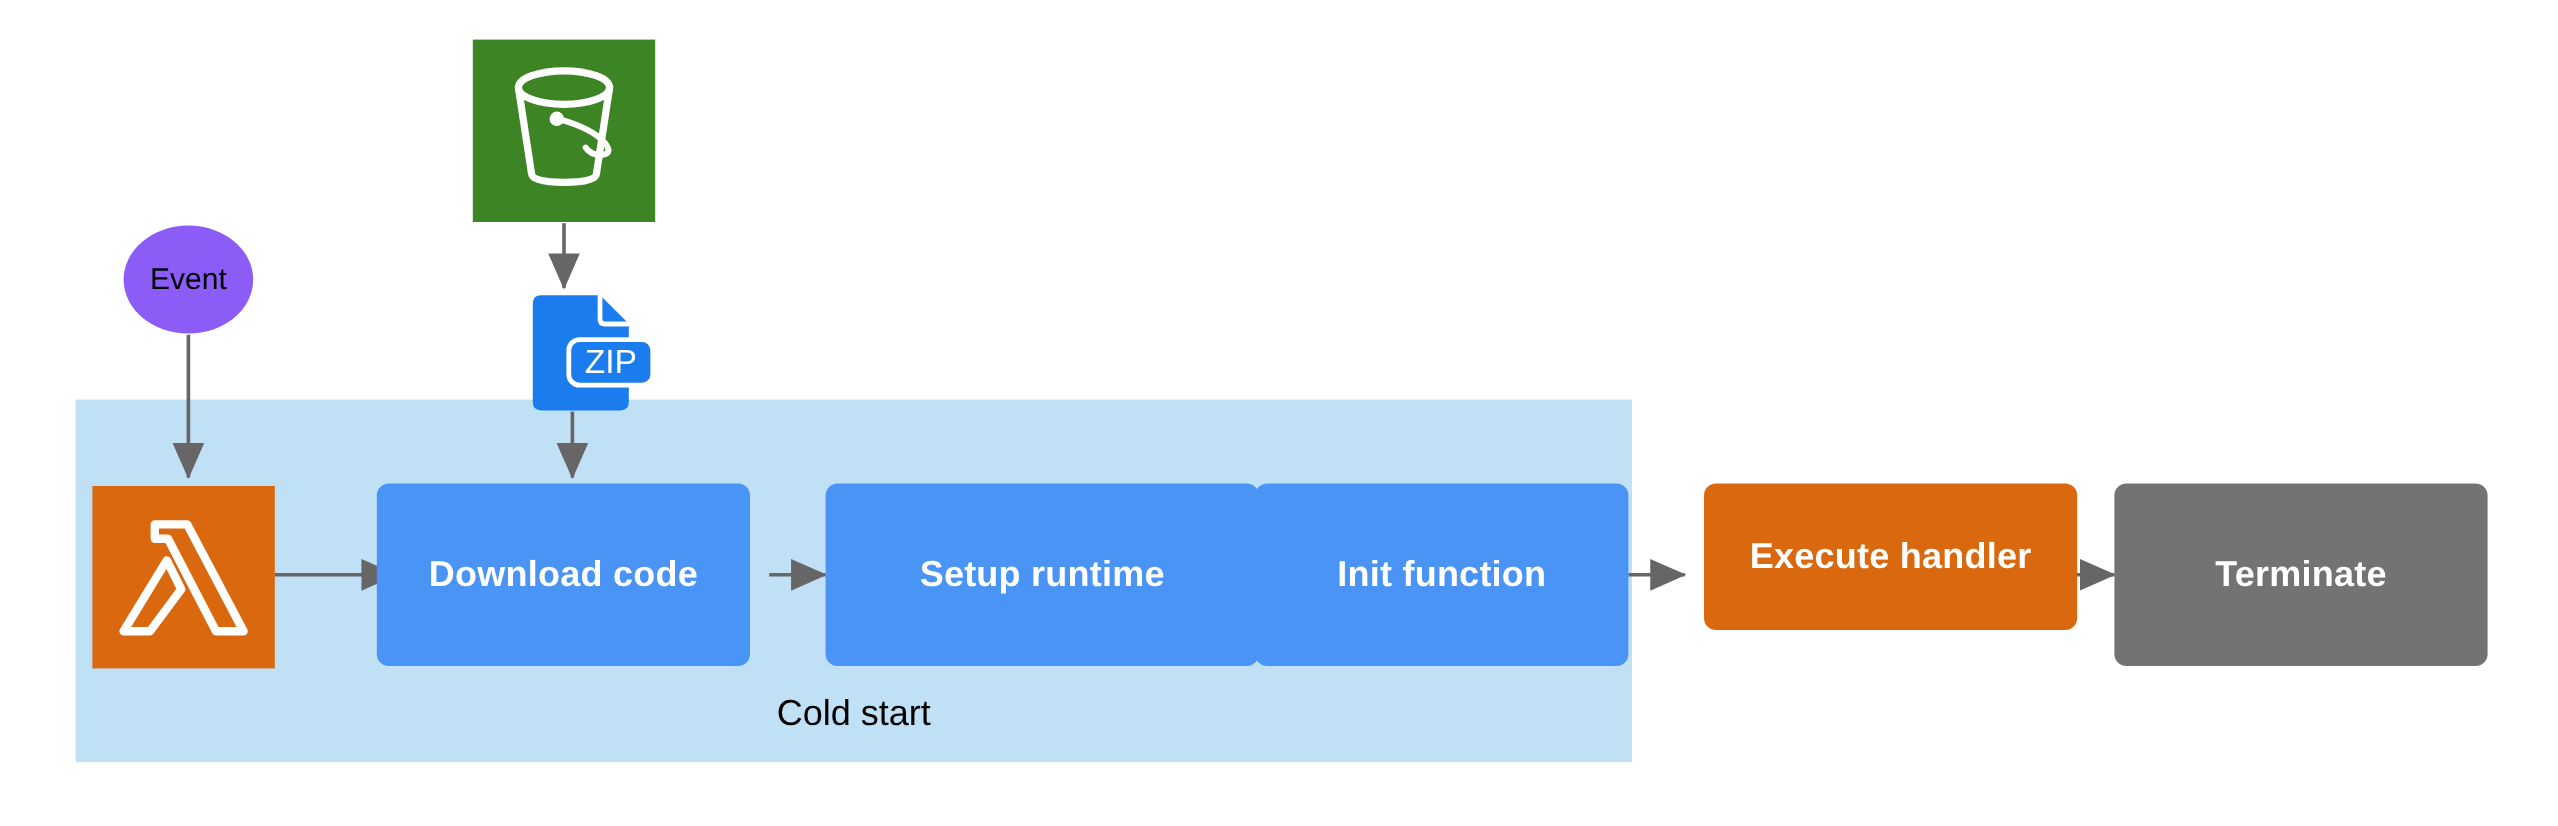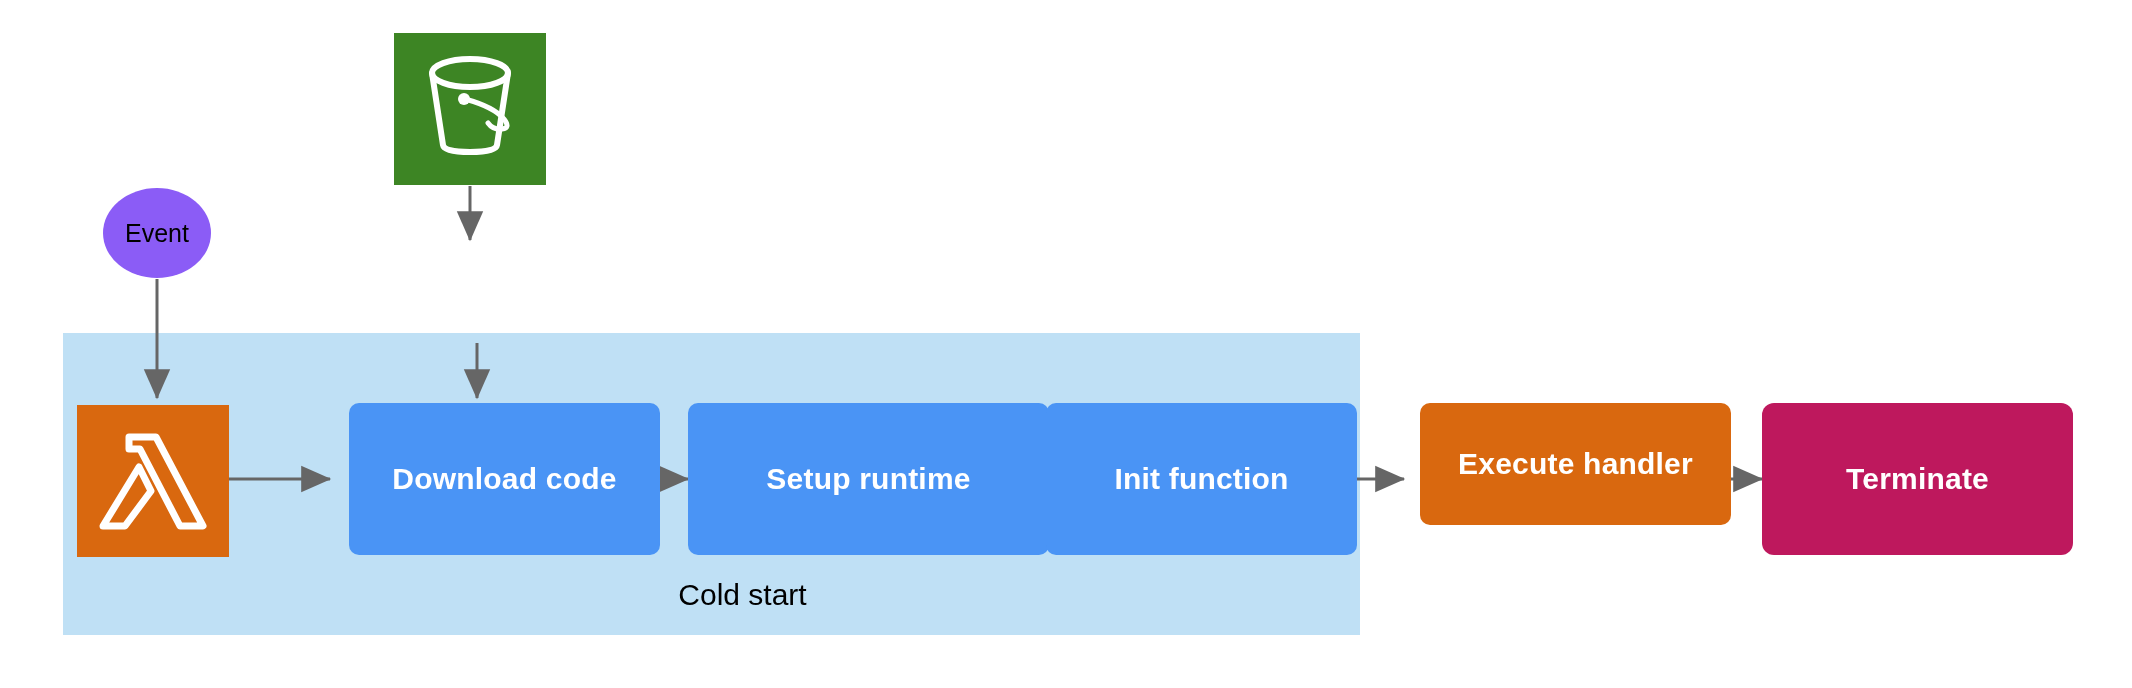--- a/index.html
+++ b/index.html
@@ -33,41 +33,40 @@
     position: absolute;
     left: 63px;
     top: 578px;
     width: 1297px;
     text-align: center;
     font-size: 30px;
     color: #000000;
     font-family: "Liberation Sans", sans-serif;
     font-weight: normal;
     line-height: 34px;
-    padding-left: 31px;
   }
 
   
   .node-box {
     position: absolute;
     border-radius: 10px;
     display: flex;
     align-items: center;
     justify-content: center;
     color: #ffffff;
     font-weight: bold;
     font-size: 30px;
     font-family: "Liberation Sans", sans-serif;
     letter-spacing: 0.2px;
     box-sizing: border-box;
     text-align: center;
   }
   .node-blue { background: #4a94f5; }
   .node-orange { background: #d9680f; }
-  .node-red { background: #be185d; border-radius: 12px; }
+  .node-red { background: #737373; }
 
   
   .lambda-square {
     position: absolute;
     left: 77px;
     top: 405px;
     width: 152px;
     height: 152px;
     background: #d9680f;
     border-radius: 0;
@@ -183,33 +182,47 @@
         <path d="M38 40 L49 112 Q50 119 76 119 Q102 119 103 112 L114 40" fill="none" stroke="#ffffff" stroke-width="6" stroke-linecap="round" stroke-linejoin="round"></path>
 
         <ellipse cx="76" cy="40" rx="38" ry="14" fill="none" stroke="#ffffff" stroke-width="6"></ellipse>
 
         <path d="M71 66 Q100 74 110 86 Q117 95 108 96 Q99 97 94 90" fill="none" stroke="#ffffff" stroke-width="5" stroke-linecap="round" stroke-linejoin="round"></path>
         <circle cx="70" cy="66" r="6" fill="#ffffff"></circle>
       </svg>
     </span>
   </div>
 
+  <div class="zip-icon">
+    <span>
+      <svg width="108" height="98" viewBox="0 0 108 98" xmlns="http://www.w3.org/2000/svg">
+
+        <path d="M6 8 Q6 1 13 1 L62 1 L86 25 L86 90 Q86 97 79 97 L13 97 Q6 97 6 90 Z" fill="#1b7ced"></path>
+
+        <path d="M62 1 L86 25 L66 25 Q62 25 62 21 Z" fill="#1b7ced"></path>
+        <path d="M62 2 L62 21 Q62 25 66 25 L85 25" fill="none" stroke="#ffffff" stroke-width="4" stroke-linejoin="round" stroke-linecap="round"></path>
+
+        <rect x="36" y="38" width="70" height="38" rx="9" fill="#1b7ced" stroke="#ffffff" stroke-width="4"></rect>
+        <text x="71" y="66" text-anchor="middle" font-family="Liberation Sans, sans-serif" font-size="28" font-weight="normal" fill="#ffffff">ZIP</text>
+      </svg>
+    </span>
+  </div>
 
   <div class="lambda-square">
     <span>
       <svg width="152" height="152" viewBox="0 0 152 152" xmlns="http://www.w3.org/2000/svg">
 
         <path d="M52 32 L79 32 L126 121 L126 121 L103 121 L63 44 L52 44 Z" fill="none" stroke="#ffffff" stroke-width="7" stroke-linejoin="round"></path>
 
         <path d="M62 62 L74 86 L48 121 L26 121 L62 62 Z" fill="none" stroke="#ffffff" stroke-width="7" stroke-linejoin="round"></path>
       </svg>
     </span>
   </div>
 
-  <div class="node-box node-blue" style="left:349px; top:403px; width:311px; height:152px;">
+  <div class="node-box node-blue" style="left:314px; top:403px; width:311px; height:152px;">
     <span>Download code</span>
   </div>
 
   <div class="node-box node-blue" style="left:688px; top:403px; width:361px; height:152px;">
     <span>Setup runtime</span>
   </div>
 
   <div class="node-box node-blue" style="left:1046px; top:403px; width:311px; height:152px;align-items:center;">
     <span>Init function</span>
   </div>

